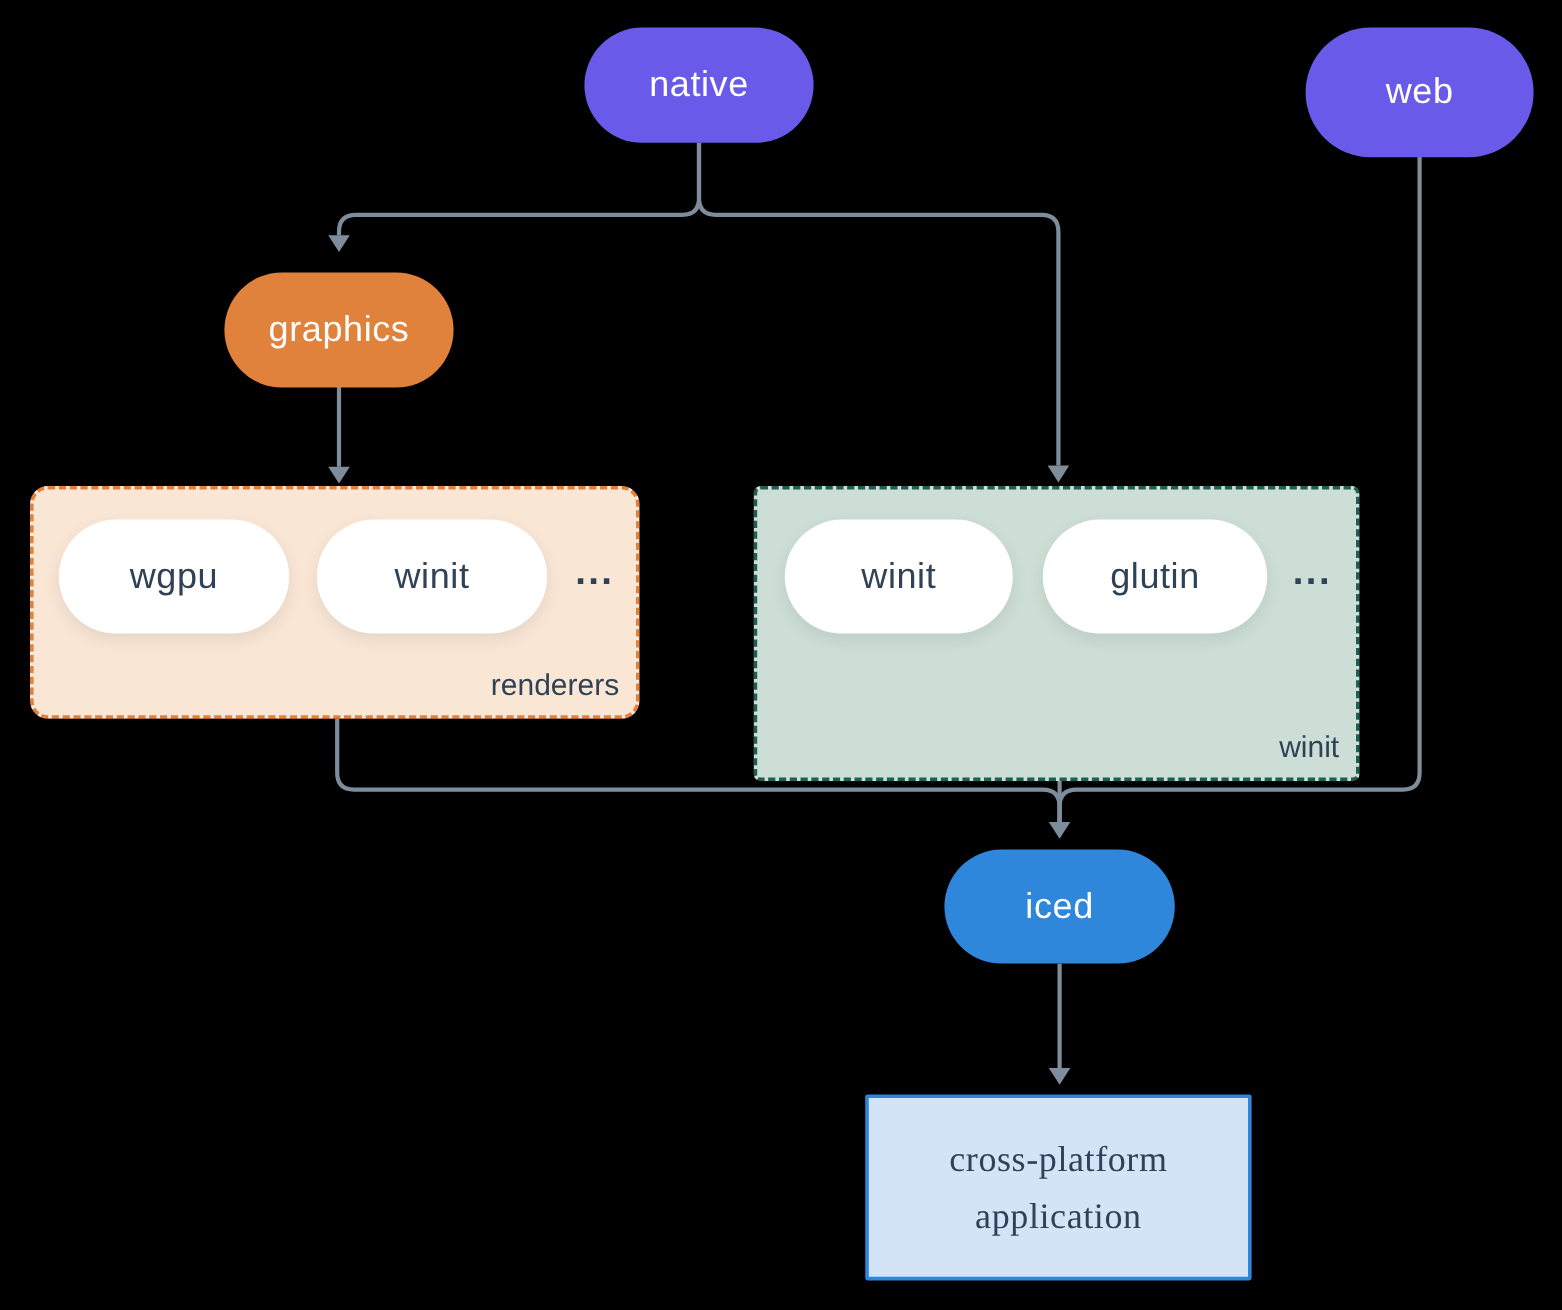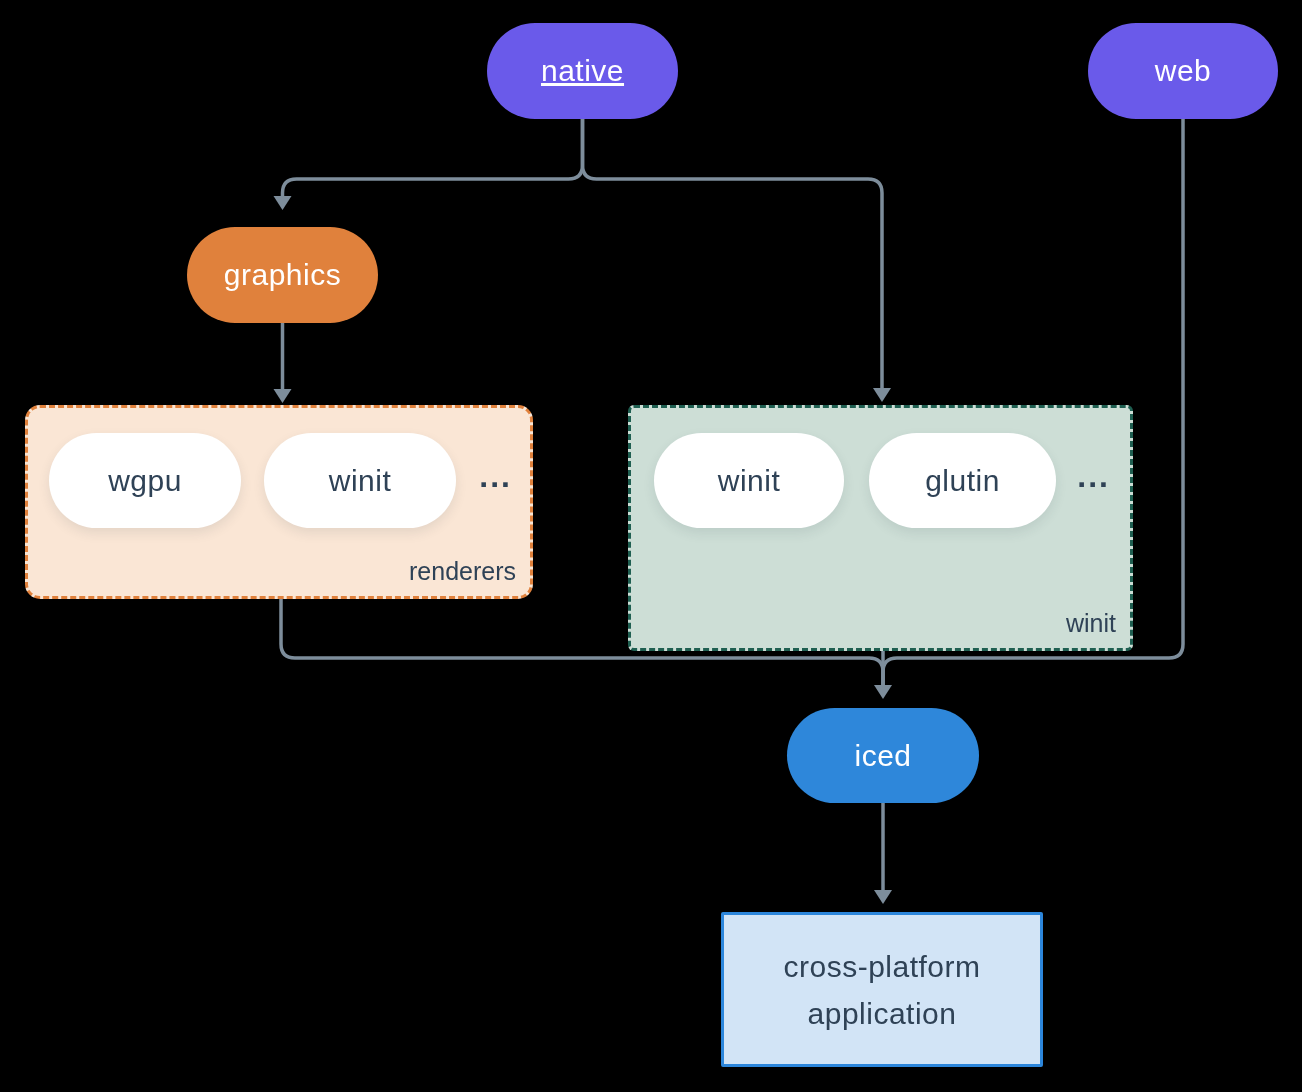--- a/index.html
+++ b/index.html
@@ -113,25 +113,25 @@
 
     <path d="M1183 119 V644 Q1183 658 1169 658 H897 Q883 658 883 672 V685"></path>
 
     <path d="M883 599 V685"></path>
     <polygon points="874,685 892,685 883,699"></polygon>
 
     <path d="M883 803 V890"></path>
     <polygon points="874,890 892,890 883,904"></polygon>
   </svg>
 
-  <div class="pill purple" style="left:487px; top:23px; width:191px; height:96px;text-decoration:underline;">
+  <div class="pill purple" style="left:487px; top:23px; width:191px; height:96px;">
     <span>native</span>
   </div>
 
-  <div class="pill purple" style="left:1088px; top:23px; width:190px; height:96px;">
+  <div class="pill purple" style="left:1088px; top:23px; width:190px; height:108px;">
     <span>web</span>
   </div>
 
   <div class="pill orange" style="left:187px; top:227px; width:191px; height:96px;">
     <span>graphics</span>
   </div>
 
   <div class="group renderers" style="left:25px; top:405px; width:508px; height:194px;border-radius:15px;">
     <div class="pill white" style="left:21px; top:25px; width:192px; height:95px;">
       <span>wgpu</span>
@@ -151,18 +151,18 @@
       <span>glutin</span>
     </div>
     <div class="ellipsis" style="right:20px; top:50px;">...</div>
     <div class="group-caption">winit</div>
   </div>
 
   <div class="pill blue" style="left:787px; top:708px; width:192px; height:95px;">
     <span>iced</span>
   </div>
 
-  <div class="app-box" style="left:721px; top:912px; width:322px; height:155px;">
+  <div class="app-box" style="left:721px; top:912px; width:322px; height:155px;font-family:Liberation Serif, serif;">
     <div>cross-platform</div>
     <div>application</div>
   </div>
 
 </div>
 
 </body></html>

